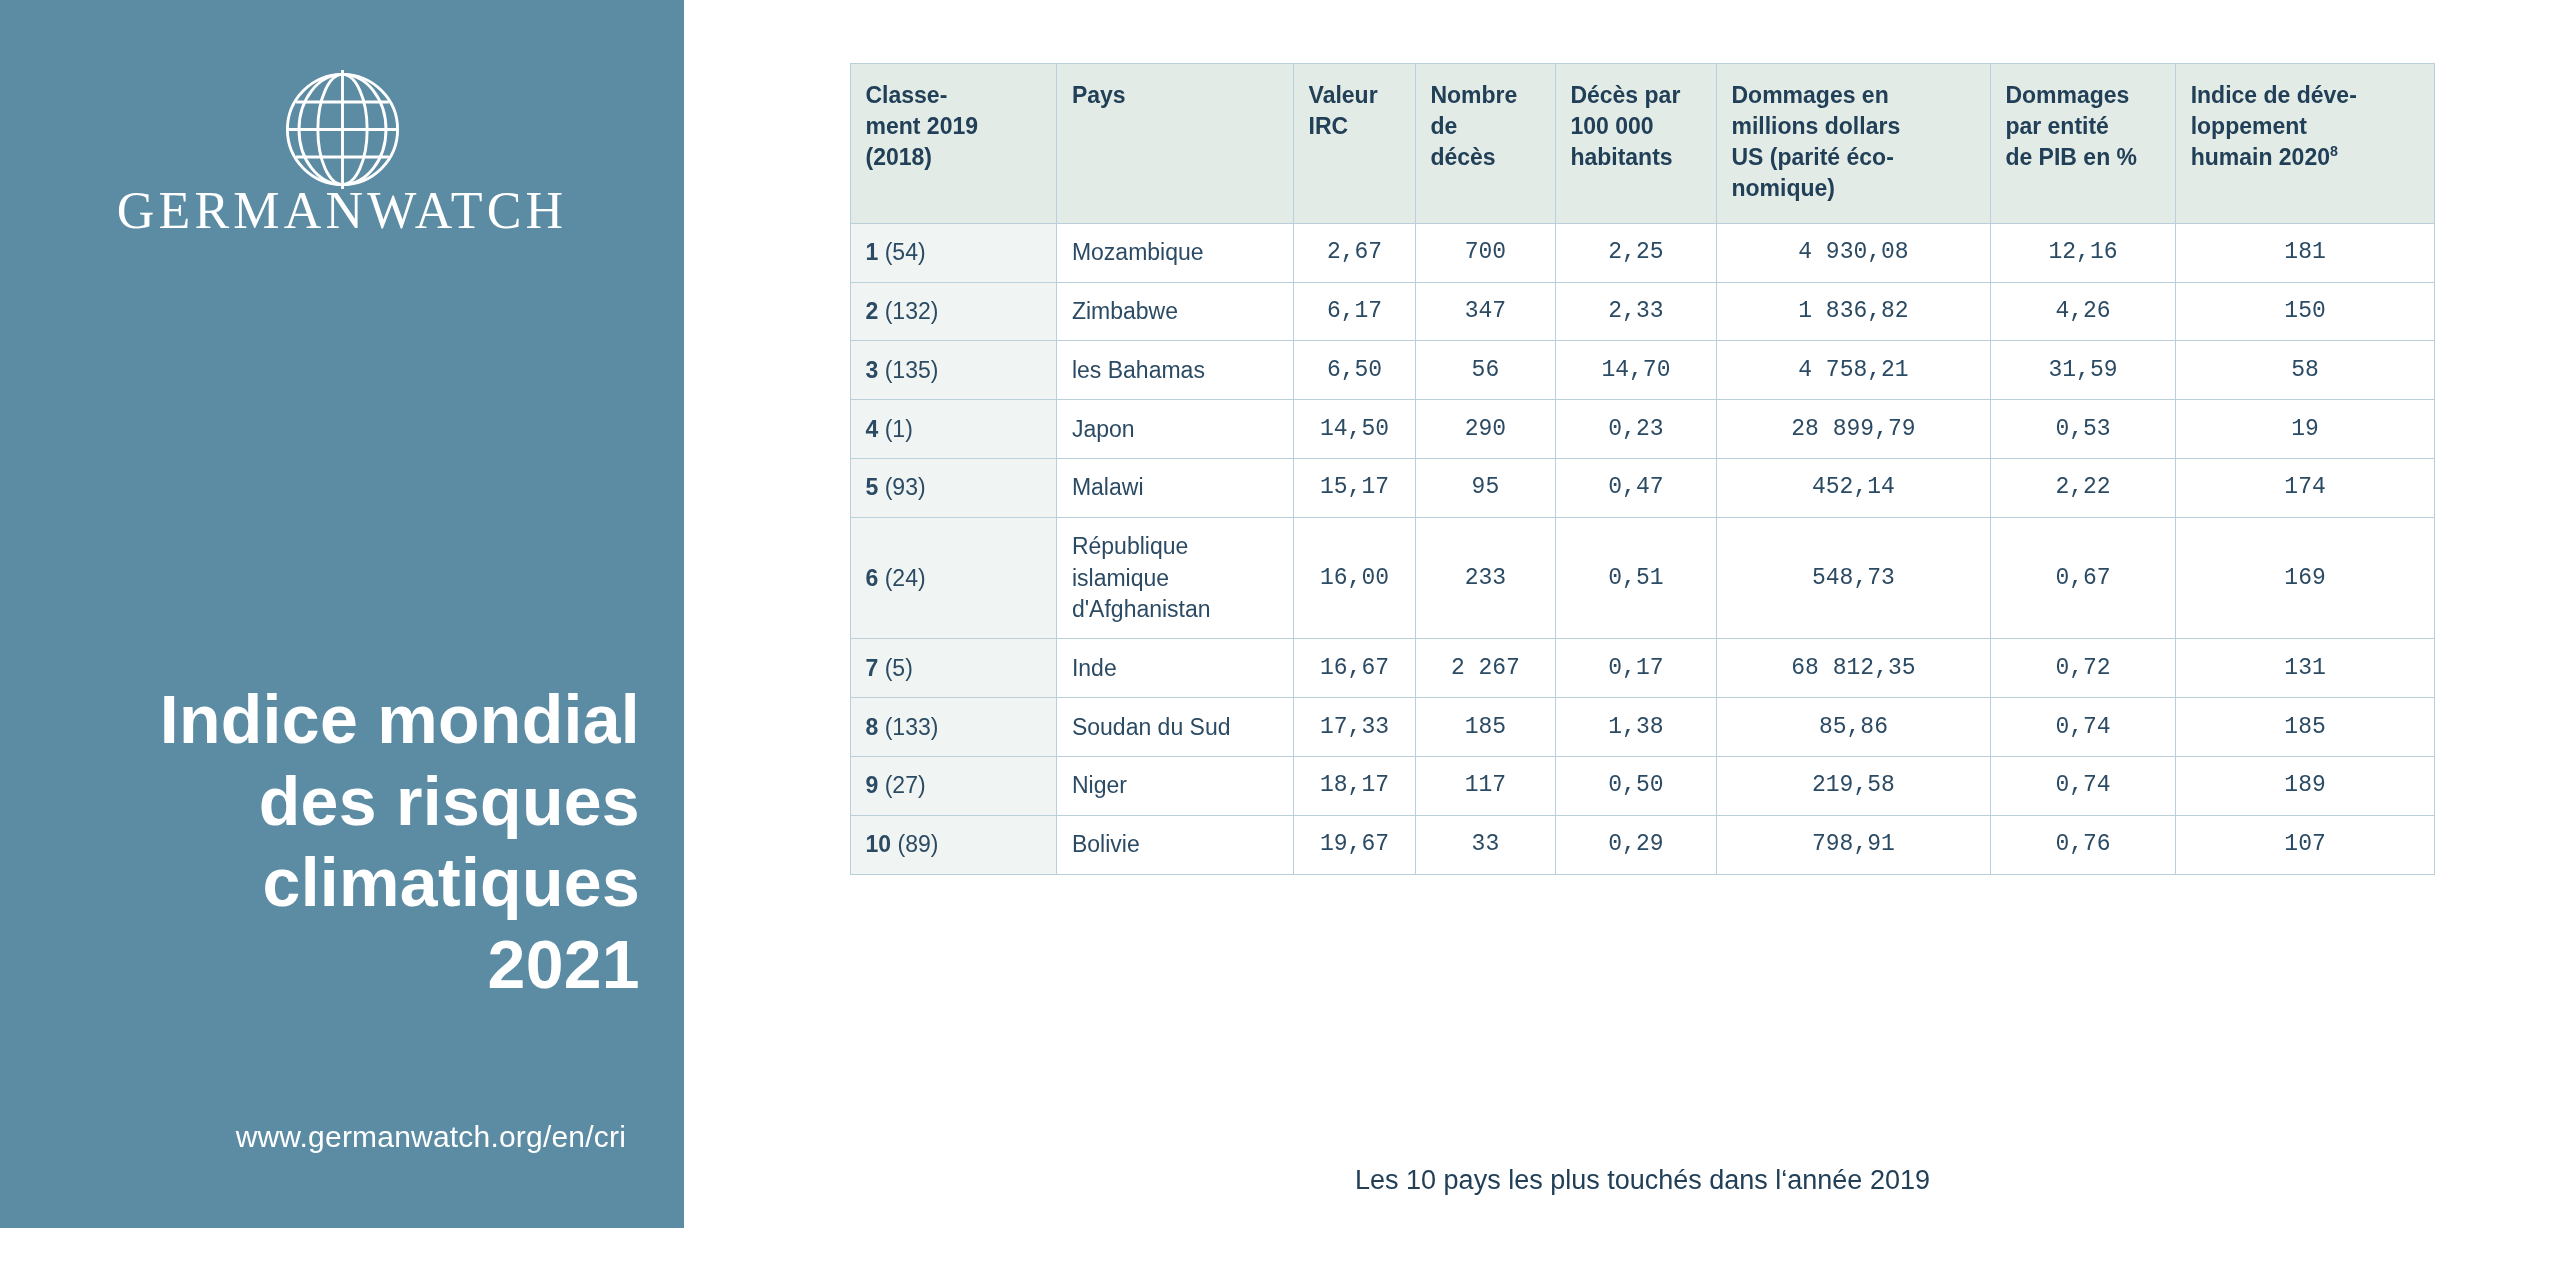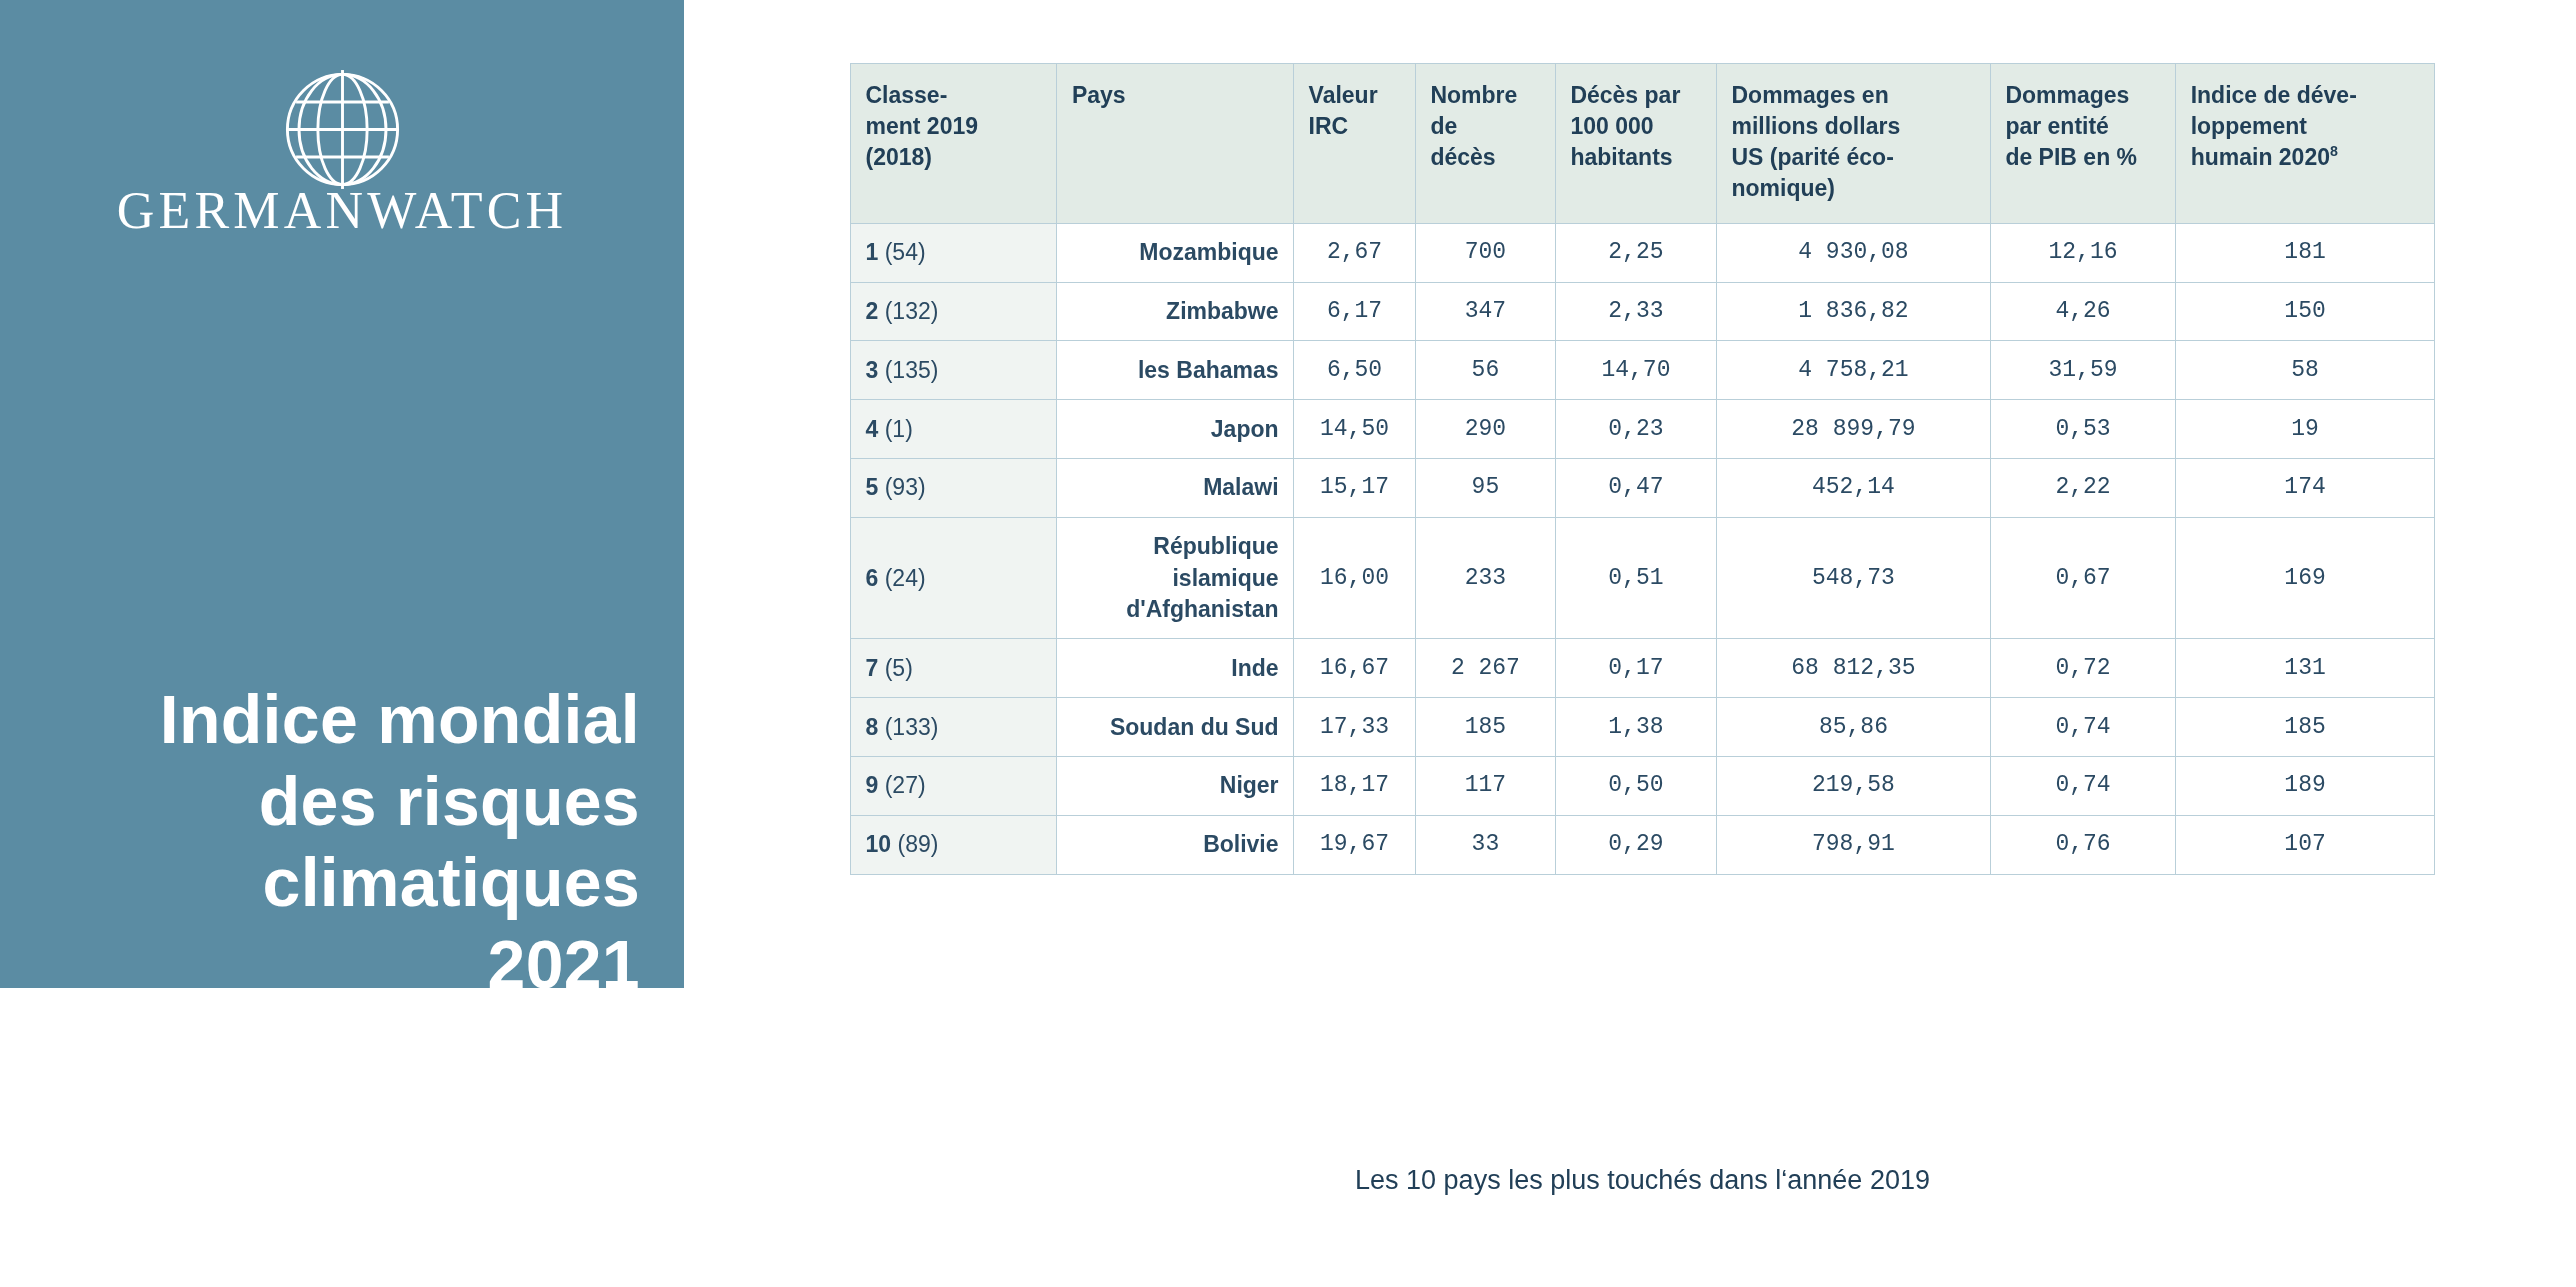--- a/index.html
+++ b/index.html
@@ -16,21 +16,21 @@
     position: relative;
     width: 2576px;
     height: 1288px;
     background: #ffffff;
     display: flex;
   }
 
   
   .sidebar {
     width: 684px;
-    height: 988px;
+    height: 1228px;
     background: #5b8ca3;
     flex: 0 0 684px;
     position: relative;
     color: #ffffff;
   }
   .logo-block {
     position: absolute;
     top: 57px;
     left: 0;
     width: 684px;
@@ -112,21 +112,21 @@
     text-align: left;
     color: #213f57;
   }
   table.cri tbody td {
     padding: 13.3px 14.5px;
     background: #ffffff;
   }
   td.rank { background: #f0f4f2 !important; font-weight: normal; }
   td.rank b { font-weight: bold; }
   td.num { text-align: center; font-family: Liberation Mono, monospace; }
-  td.country { text-align: right; font-weight: bold; }
+  td.country { text-align: left; }
   .sup { font-size: 0.62em; vertical-align: super; }
 
   .caption {
     position: absolute;
     left: 166px;
     top: 1165px;
     width: 1585px;
     text-align: center;
     font-size: 27px;
     color: #213f57;

